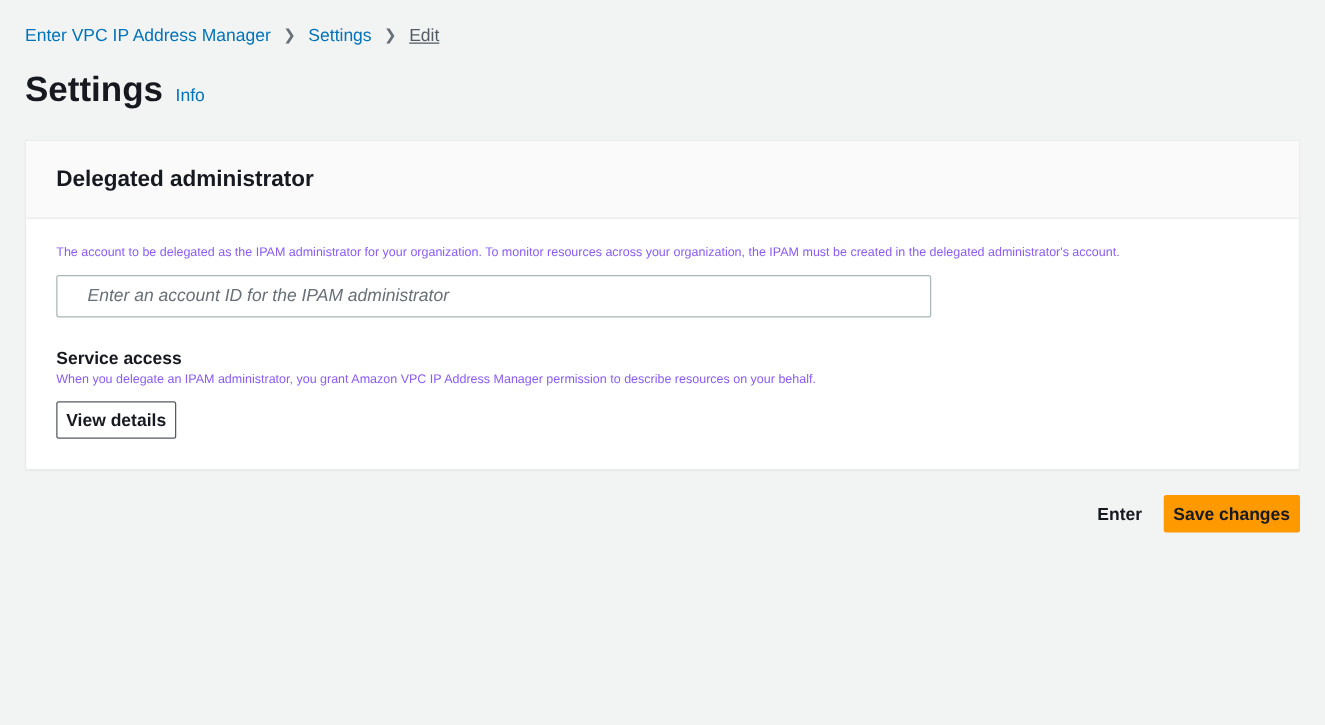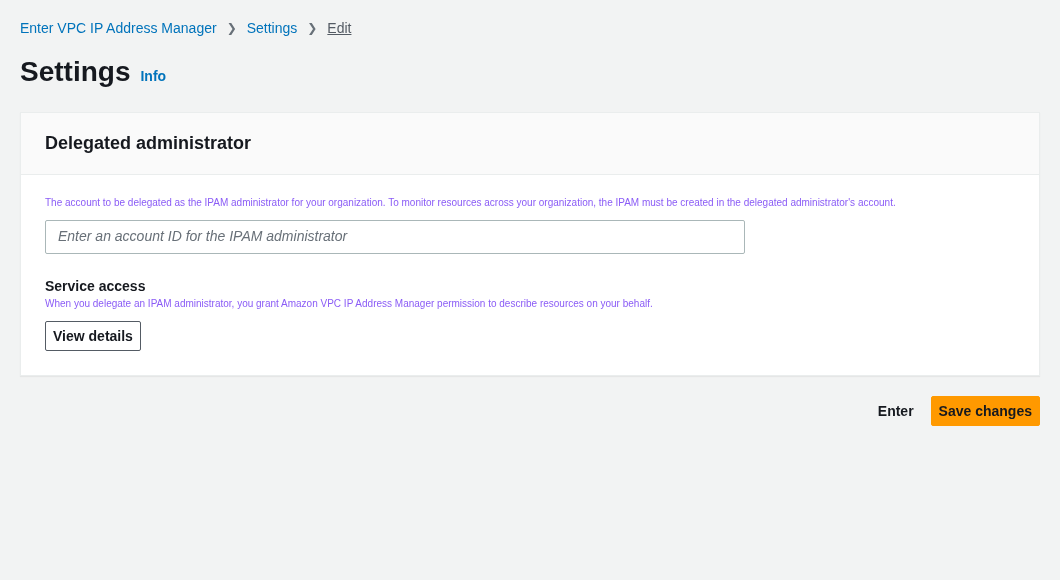--- a/index.html
+++ b/index.html
@@ -42,21 +42,21 @@
     .page-title {
       font-size: 28px;
       font-weight: 700;
       color: #16191f;
     }
     .info-link {
       color: #0073bb;
       font-size: 14px;
       text-decoration: none;
       cursor: pointer;
-      font-weight: 700;
+      font-weight: 400;
     }
     .panel {
       background: #fff;
       border: 1px solid #eaeded;
       box-shadow: 0 1px 1px rgba(0,0,0,0.05);
     }
     .panel-header {
       padding: 20px 24px;
       border-bottom: 1px solid #eaeded;
       background: #fafafa;
@@ -80,21 +80,21 @@
     }
     .field-description {
       font-size: 10px;
       color: #8b5cf6;
       line-height: 1.5;
       margin-bottom: 10px;
     }
     .text-input {
       width: 100%;
       max-width: 700px;
-      padding: 6px 12px;
+      padding: 6px 24px;
       font-size: 14px;
       border: 1px solid #aab7b8;
       border-radius: 2px;
       line-height: 1.4;
       font-style: italic;
       color: #687078;
       background: #fff;
     }
     .text-input::placeholder {
       color: #687078;

